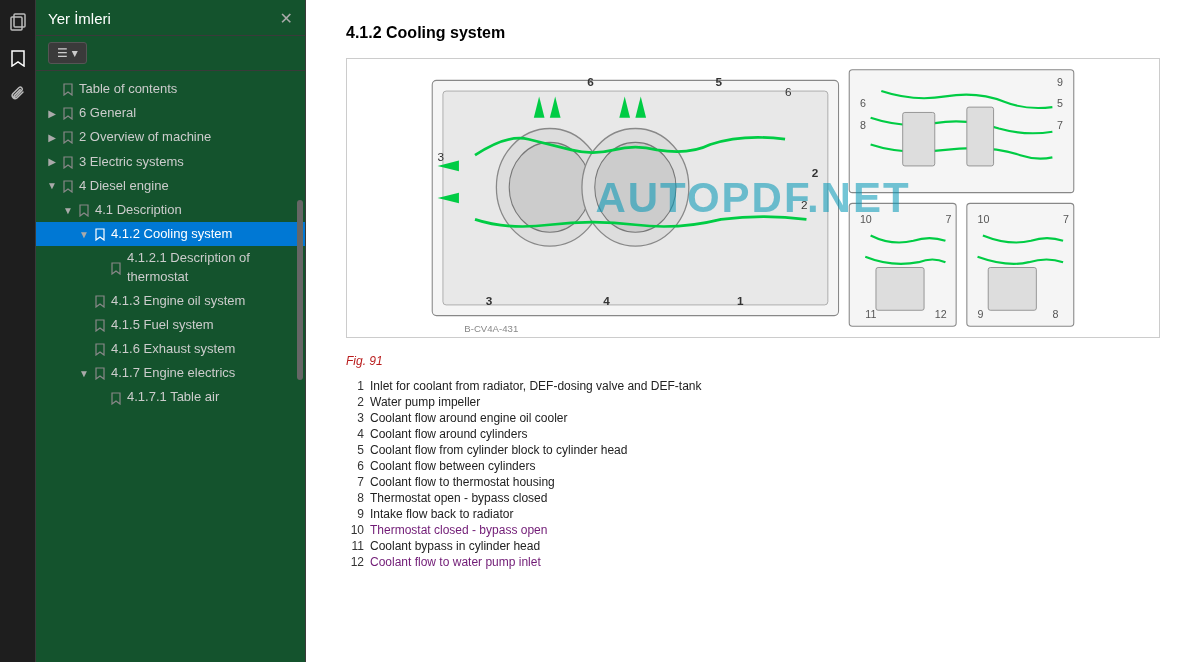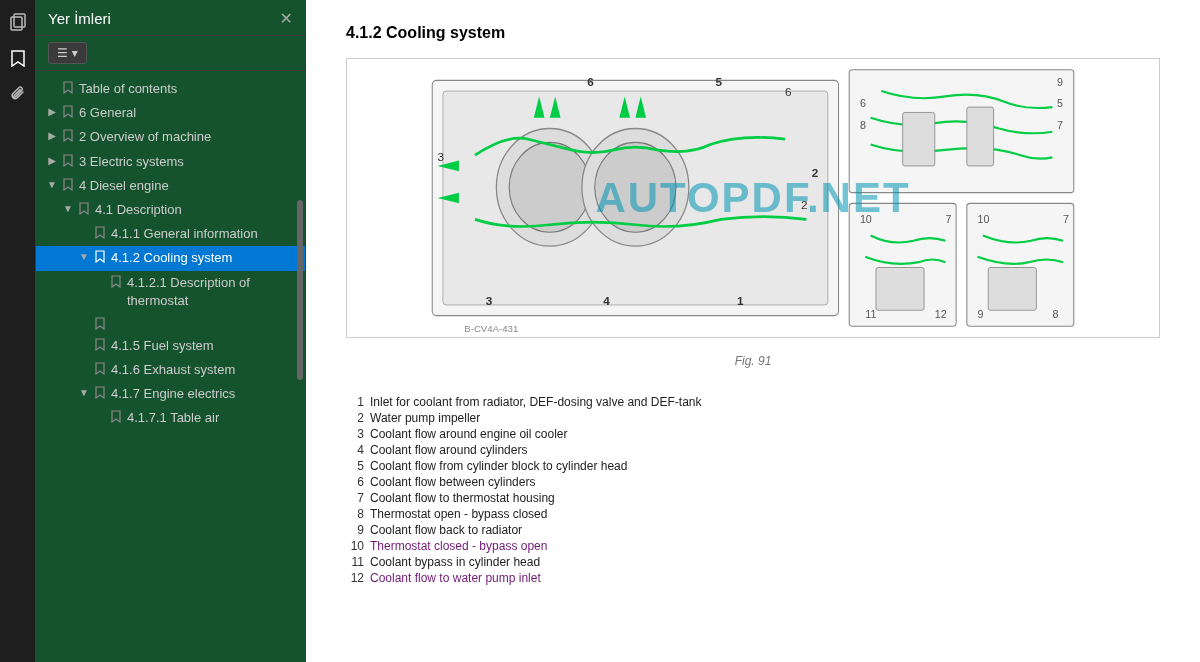--- a/index.html
+++ b/index.html
@@ -83,21 +83,21 @@
       flex: 1;
       overflow-y: auto;
       padding: 6px 0;
     }
     .sidebar-tree::-webkit-scrollbar { width: 6px; }
     .sidebar-tree::-webkit-scrollbar-track { background: #2d2d2d; }
     .sidebar-tree::-webkit-scrollbar-thumb { background: #555; border-radius: 3px; }
 
     .tree-item {
       display: flex;
-      align-items: flex-start;
+      align-items: center;
       padding: 3px 8px 3px 0;
       cursor: pointer;
       user-select: none;
       line-height: 1.4;
     }
     .tree-item.active { background: #0078d4; color: #fff; }
     .tree-item.active .bookmark-icon { color: #fff; }
 
     .tree-indent { display: inline-block; }
     .tree-arrow {
@@ -170,24 +170,23 @@
     }
 
     
     .engine-diagram {
       width: 100%;
       height: 100%;
     }
 
     .fig-caption {
       font-size: 12px;
-      color: #737373;
-      margin-bottom: 26px;
+      color: #b91c1c;
+      margin-bottom: 10px;
       font-style: italic;
-      text-align: center;
     }
 
     .legend-list {
       list-style: none;
       padding: 0;
       font-size: 12px;
       color: #222;
       columns: 1;
     }
     .legend-list li {
@@ -291,30 +290,20 @@
       <div class="tree-item">
       <span class="tree-indent" style="width:24px;min-width:24px"></span>
       <span class="tree-arrow">▼</span>
       <span class="bookmark-icon">
         <svg width="10" height="13" viewBox="0 0 10 13" fill="none">
           <path d="M1 1h8v11l-4-3-4 3V1z" stroke="#888" stroke-width="1.2" fill="none"></path>
         </svg>
       </span>
       <span class="tree-label">4.1 Description</span>
     </div>
-      <div class="tree-item">
-      <span class="tree-indent" style="width:40px;min-width:40px"></span>
-      <span class="tree-arrow">&nbsp;</span>
-      <span class="bookmark-icon">
-        <svg width="10" height="13" viewBox="0 0 10 13" fill="none">
-          <path d="M1 1h8v11l-4-3-4 3V1z" stroke="#888" stroke-width="1.2" fill="none"></path>
-        </svg>
-      </span>
-      <span class="tree-label">4.1.1 General information</span>
-    </div>
       <div class="tree-item active">
       <span class="tree-indent" style="width:40px;min-width:40px"></span>
       <span class="tree-arrow">▼</span>
       <span class="bookmark-icon">
         <svg width="10" height="13" viewBox="0 0 10 13" fill="none">
           <path d="M1 1h8v11l-4-3-4 3V1z" stroke="#fff" stroke-width="1.2" fill="none"></path>
         </svg>
       </span>
       <span class="tree-label">4.1.2 Cooling system</span>
     </div>
@@ -329,20 +318,21 @@
       <span class="tree-label">4.1.2.1 Description of thermostat</span>
     </div>
       <div class="tree-item">
       <span class="tree-indent" style="width:40px;min-width:40px"></span>
       <span class="tree-arrow">&nbsp;</span>
       <span class="bookmark-icon">
         <svg width="10" height="13" viewBox="0 0 10 13" fill="none">
           <path d="M1 1h8v11l-4-3-4 3V1z" stroke="#888" stroke-width="1.2" fill="none"></path>
         </svg>
       </span>
+      <span class="tree-label">4.1.3 Engine oil system</span>
     </div>
       <div class="tree-item">
       <span class="tree-indent" style="width:40px;min-width:40px"></span>
       <span class="tree-arrow">&nbsp;</span>
       <span class="bookmark-icon">
         <svg width="10" height="13" viewBox="0 0 10 13" fill="none">
           <path d="M1 1h8v11l-4-3-4 3V1z" stroke="#888" stroke-width="1.2" fill="none"></path>
         </svg>
       </span>
       <span class="tree-label">4.1.5 Fuel system</span>
@@ -487,21 +477,21 @@
       <li>
       <span class="legend-num">7</span>
       <span class="legend-text">Coolant flow to thermostat housing</span>
     </li>
       <li>
       <span class="legend-num">8</span>
       <span class="legend-text">Thermostat open - bypass closed</span>
     </li>
       <li>
       <span class="legend-num">9</span>
-      <span class="legend-text">Coolant flow back to radiator</span>
+      <span class="legend-text">Intake flow back to radiator</span>
     </li>
       <li>
       <span class="legend-num">10</span>
       <span class="legend-text blue">Thermostat closed - bypass open</span>
     </li>
       <li>
       <span class="legend-num">11</span>
       <span class="legend-text">Coolant bypass in cylinder head</span>
     </li>
       <li>

